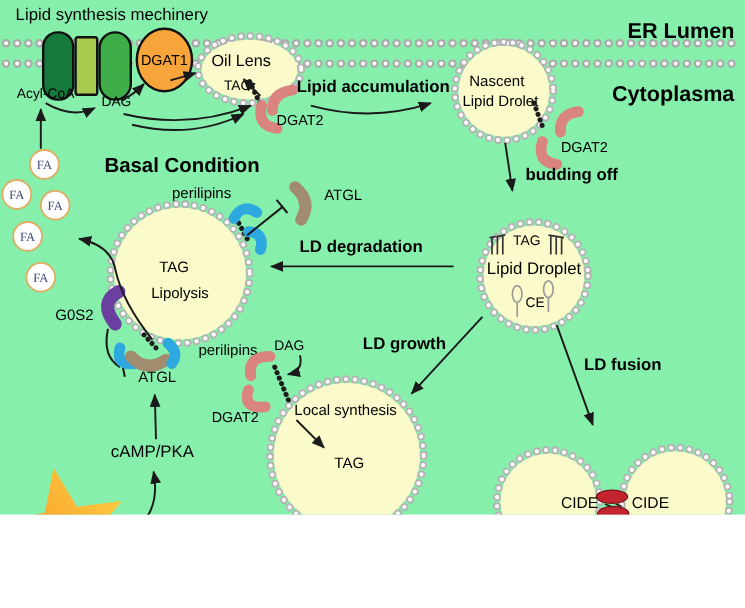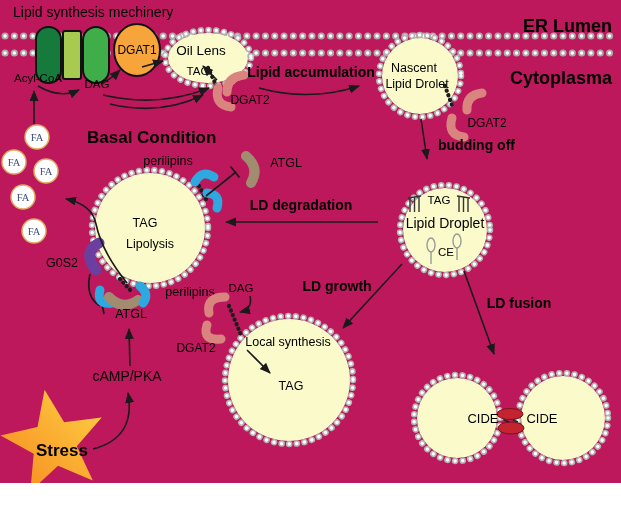--- a/index.html
+++ b/index.html
@@ -1,16 +1,16 @@
 <!DOCTYPE html>
 <html><head>
 <meta charset="utf-8">
 <style>
   html,body{margin:0;padding:0;background:#fff;}
-  .stage{position:relative;width:621px;height:483px;background:#be185d;overflow:hidden;
+  .stage{position:relative;width:621px;height:429px;background:#86efac;overflow:hidden;
          font-family:"Liberation Sans",sans-serif;}
   svg{display:block;}
   .t{font-family:"Liberation Sans",sans-serif;fill:#000;}
   .b{font-weight:bold;}
   .serif{font-family:"Liberation Serif",serif;}
   .ar{fill:none;stroke:#1a1a1a;stroke-width:1.6;}
   .inh{fill:none;stroke:#1a1a1a;stroke-width:1.7;}
   .ring{fill:none;stroke:#b3b3b3;stroke-width:6.5;stroke-dasharray:0.1 7.6;stroke-linecap:round;}
   .ringw{fill:none;stroke:#fff;stroke-width:3.4;stroke-dasharray:0.1 7.6;stroke-linecap:round;}
   .mem{fill:none;stroke-width:7;stroke-dasharray:0.1 9.2;stroke-linecap:round;}

